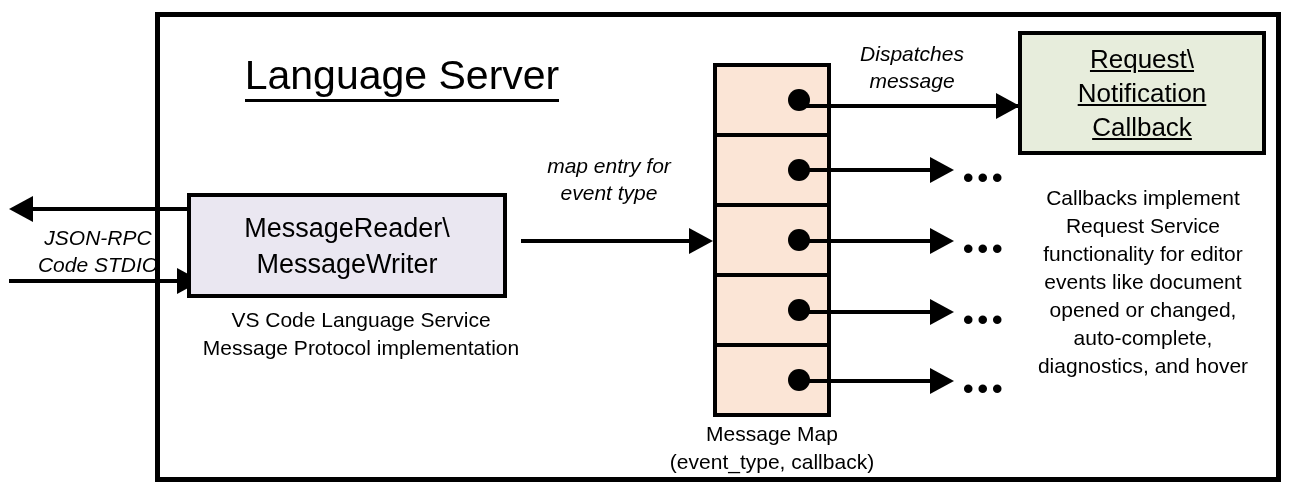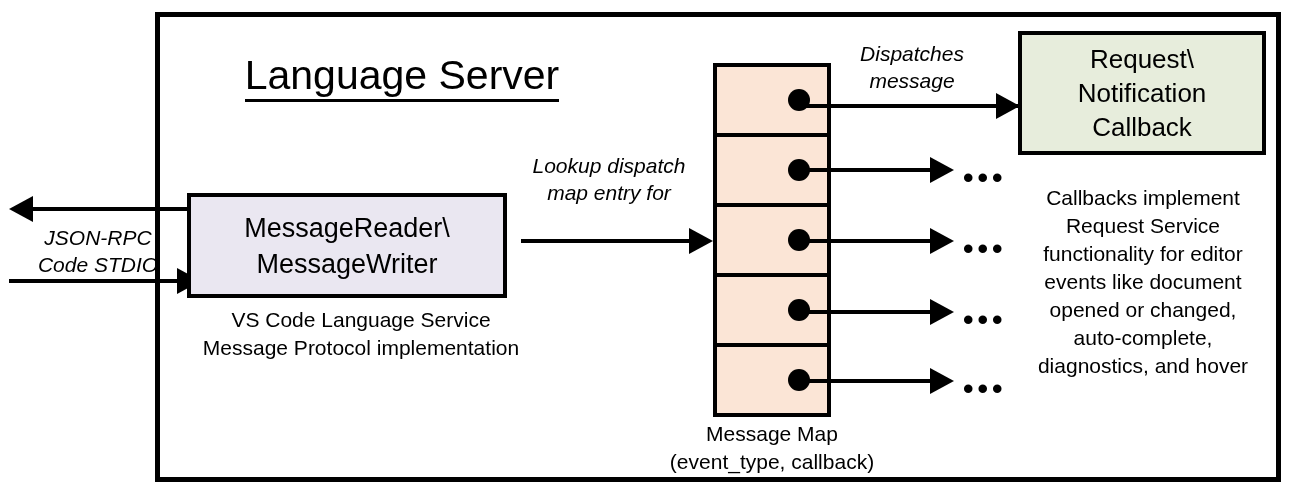--- a/index.html
+++ b/index.html
@@ -73,20 +73,21 @@
   #callback-box {
     left: 1018px;
     top: 31px;
     width: 248px;
     height: 124px;
     background: #E7EDDC;
   }
   #callback-box .label {
     font-size: 26px;
     line-height: 34px;
+    text-decoration: underline;
   }
 
   
   .caption {
     font-size: 21px;
     line-height: 28px;
     text-align: center;
   }
   #msg-caption {
     left: 181px;
@@ -212,22 +213,22 @@
     </div>
   </div>
   <div class="abs caption" id="msg-caption">
     <div>VS Code Language Service</div>
     <div>Message Protocol implementation</div>
   </div>
 
   <div class="abs hline" style="left:521px; top:239px; width:175px;"></div>
   <div class="abs arrowhead-right" style="left:689px; top:228px;"></div>
   <div class="abs edge-label" id="lookup-label">
-    <div>Lookup dispatch</div>
     <div>map entry for</div>
+    <div>event type</div>
   </div>
 
   <div class="abs" id="dispatch-map">
     <div class="cell">
         <span class="dot"></span>
       </div>
     <div class="cell">
         <span class="dot"></span>
       </div>
     <div class="cell">

